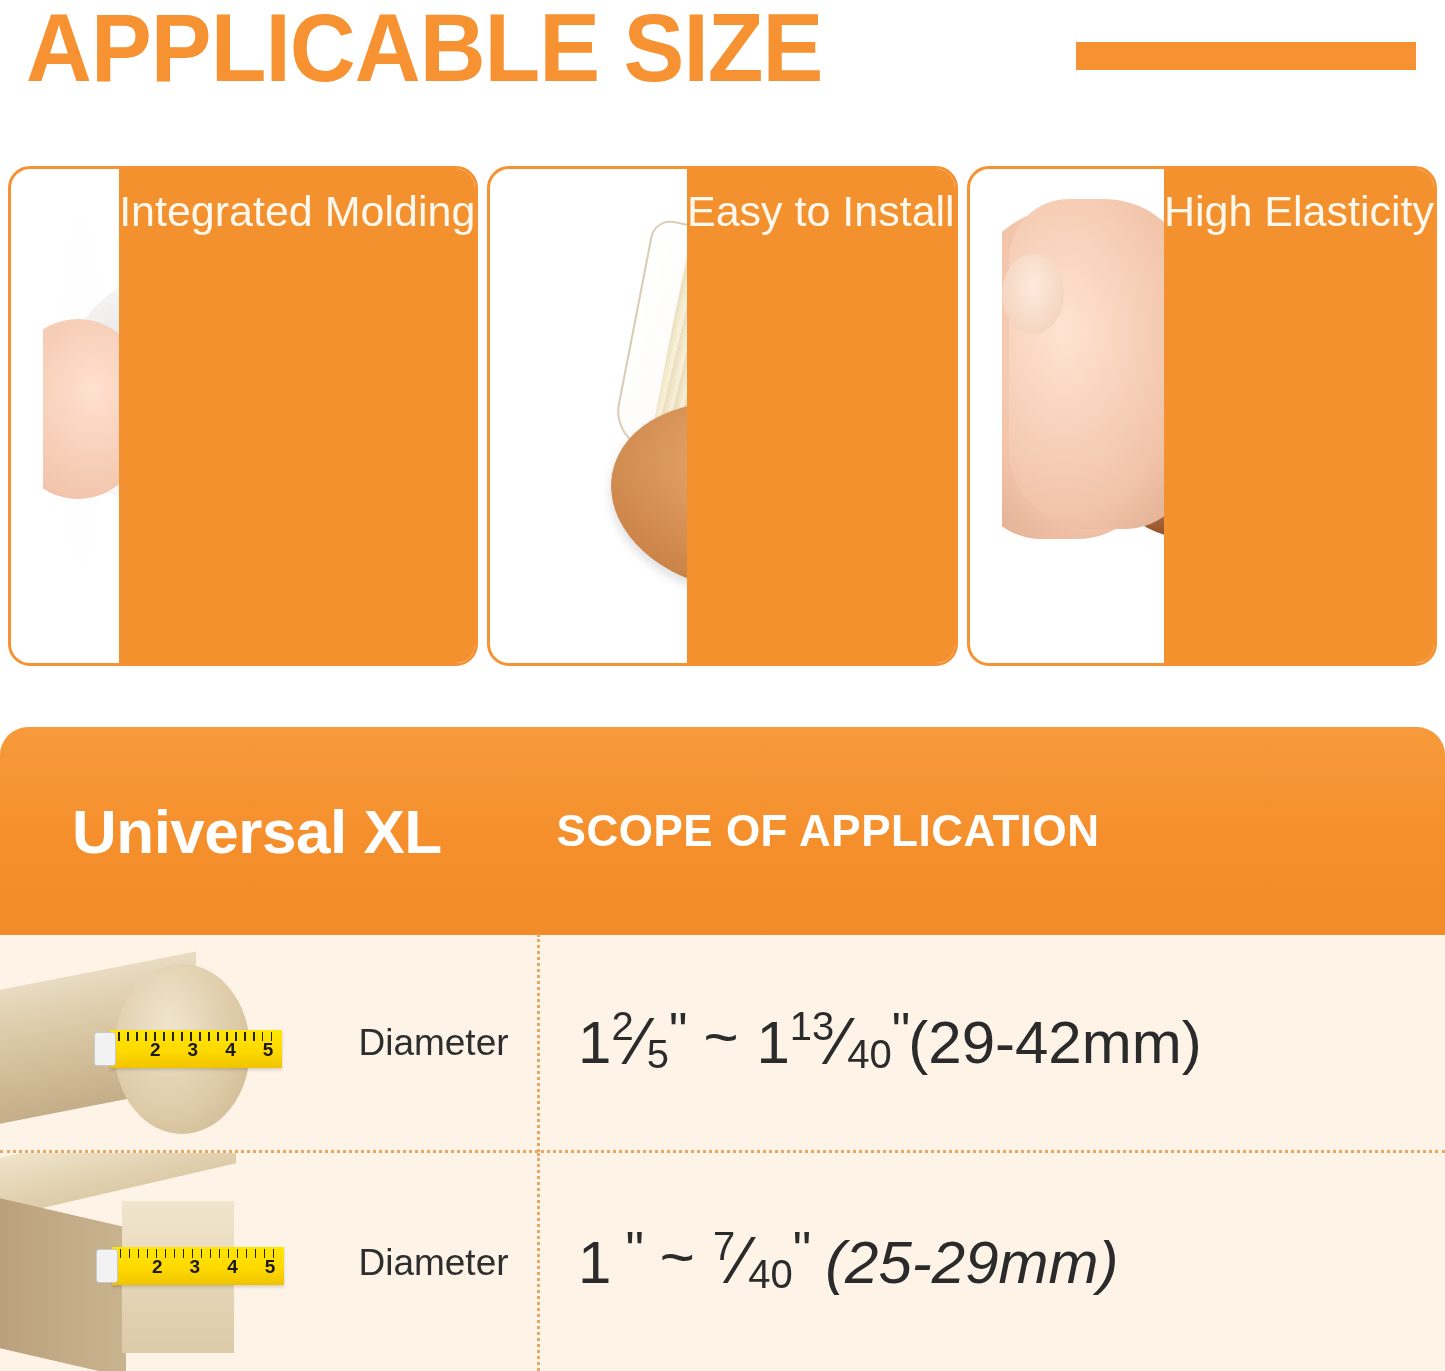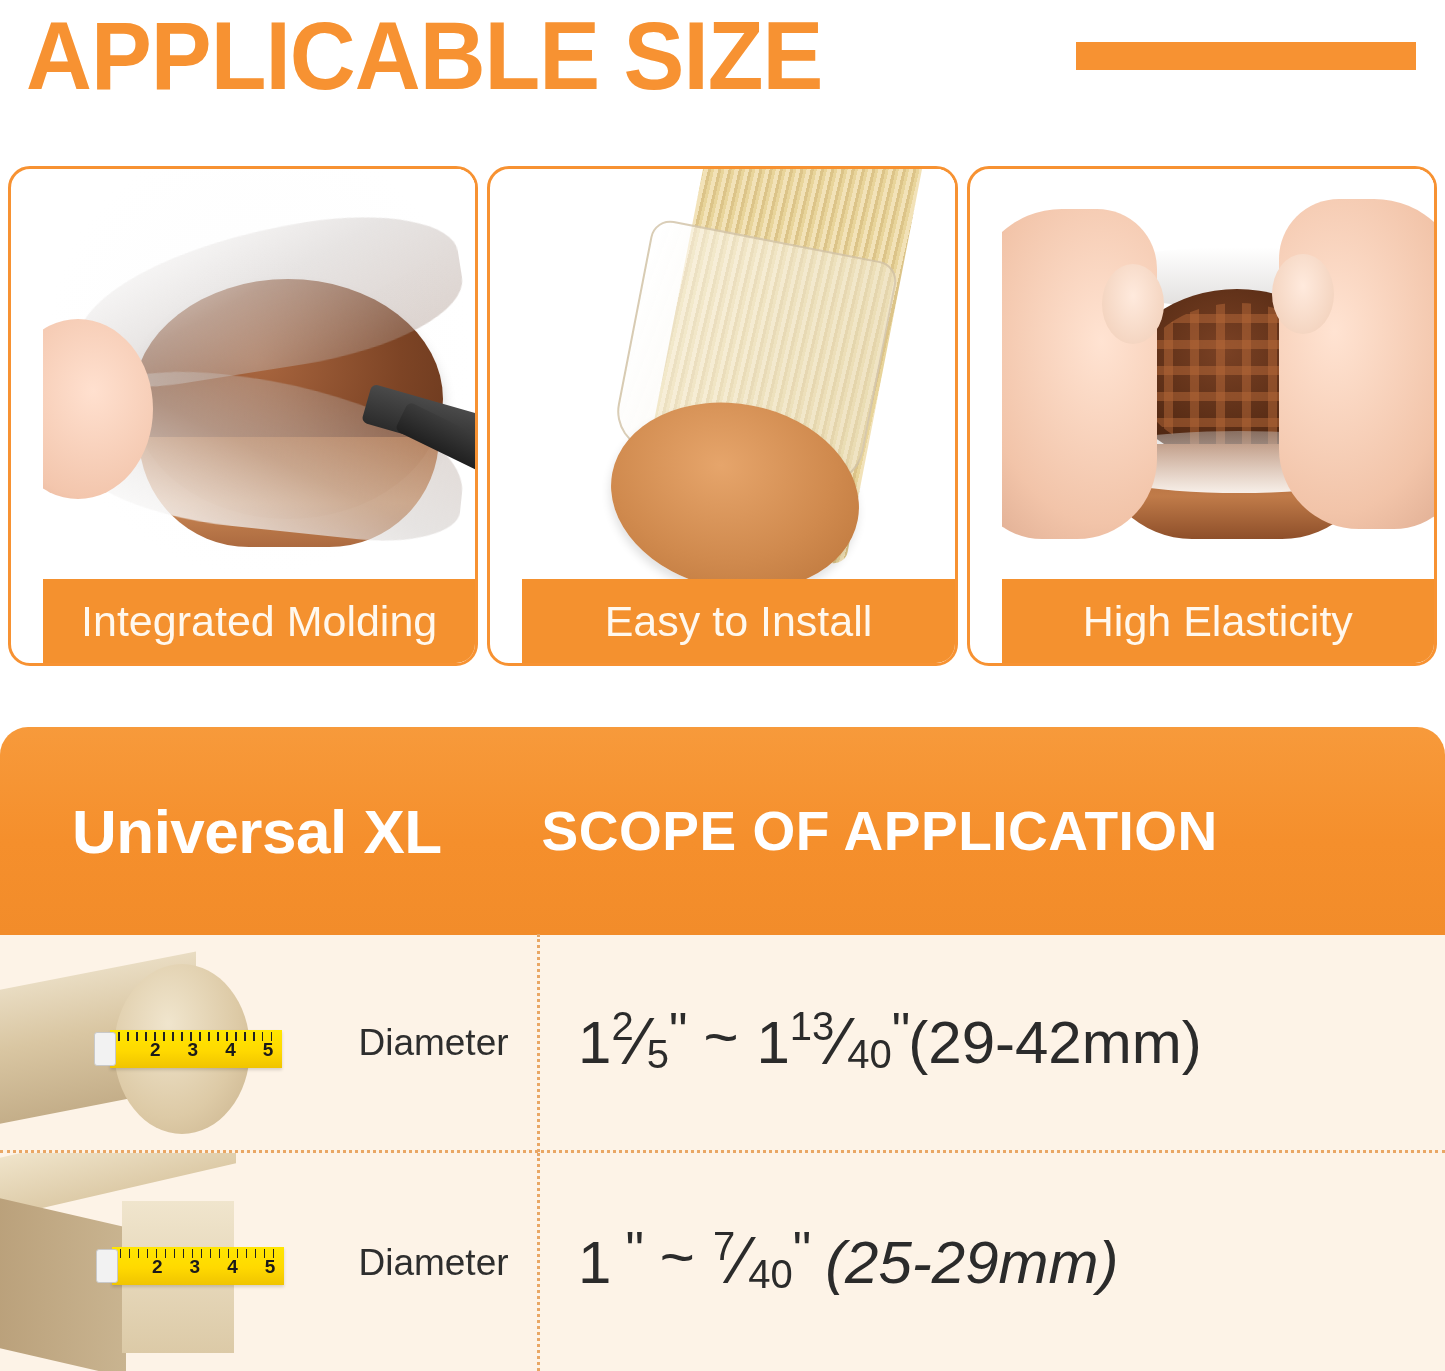--- a/index.html
+++ b/index.html
@@ -16,21 +16,21 @@
     height: 1371px;
     background: #ffffff;
   }
 
   
   .header {
     position: absolute;
     left: 0; top: 0;
     width: 1445px; height: 112px;
     display: flex;
-    align-items: center;
+    align-items: flex-start;
   }
   .header-title {
     margin-left: 26px;
     font-size: 96px;
     line-height: 96px;
     font-weight: bold;
     letter-spacing: -1px;
     color: #F79232;
     transform: scaleX(0.95);
     transform-origin: left center;
@@ -54,21 +54,21 @@
   }
   .card {
     position: relative;
     width: 471px;
     height: 500px;
     border: 3px solid #F79232;
     border-radius: 22px;
     overflow: hidden;
     background: #ffffff;
     display: flex;
-    flex-direction: column;
+    flex-direction: row;
     padding-left: 32px;
   }
   .card-photo {
     position: relative;
     flex: 1 1 auto;
     overflow: hidden;
     background: #ffffff;
   }
   .card-label {
     flex: 0 0 84px;
@@ -215,33 +215,32 @@
 
   
   .banner {
     position: absolute;
     left: 0; top: 727px;
     width: 1445px; height: 208px;
     background: linear-gradient(180deg, #F79A3B 0%, #F58F2C 55%, #F28C2A 100%);
     border-radius: 28px 28px 0 0;
     display: flex;
     align-items: center;
-    gap: 14px;
   }
   .banner-left {
     margin-left: 72px;
     font-size: 62px;
     font-weight: bold;
     color: #FFFFFF;
     white-space: nowrap;
     letter-spacing: -0.5px;
   }
   .banner-right {
-    margin-left: 86px;
-    font-size: 55px;
+    margin-left: 115px;
+    font-size: 44px;
     font-weight: bold;
     color: #FFFFFF;
     white-space: nowrap;
     letter-spacing: 0.5px;
   }
 
   
   .spec {
     position: absolute;
     left: 0; top: 935px;

